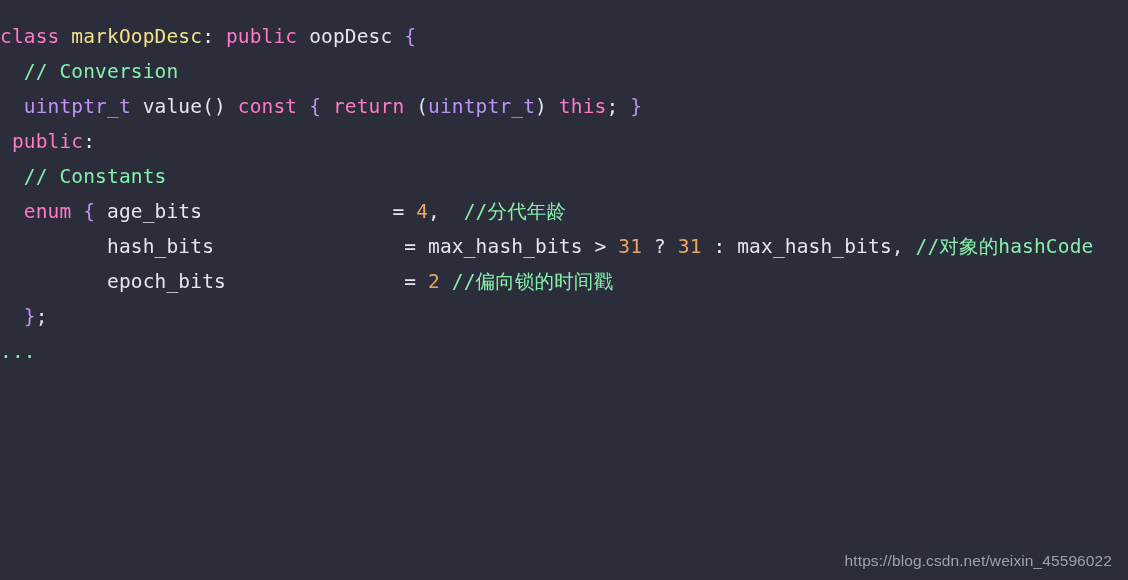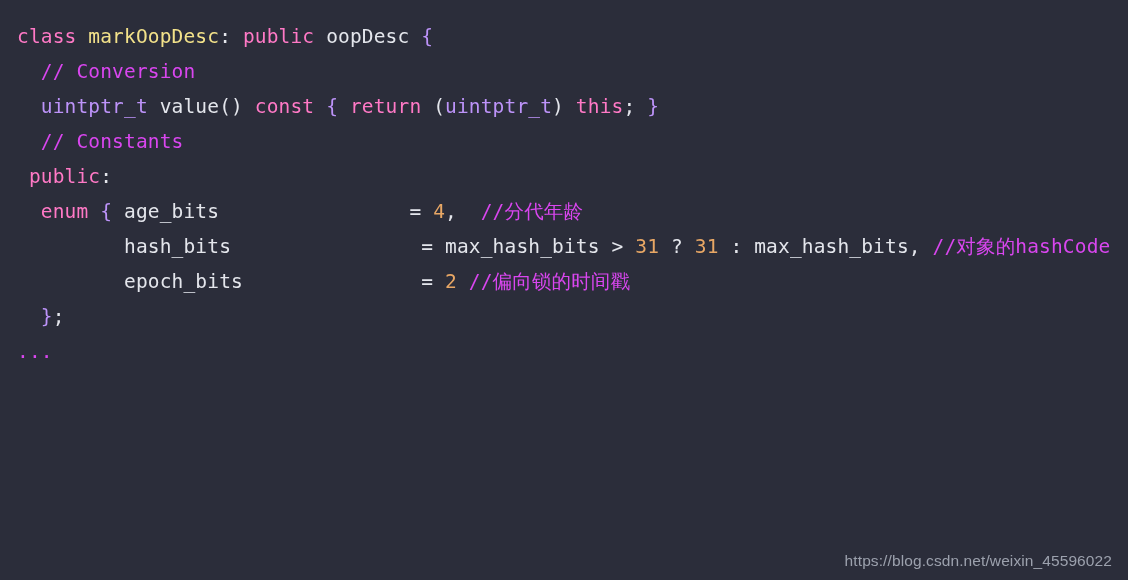--- a/index.html
+++ b/index.html
@@ -25,32 +25,31 @@
     box-sizing: border-box;
     overflow: hidden;
   }
   .code-line {
     height: 35px;
     line-height: 35px;
     font-size: 19.5px;
     white-space: pre;
     letter-spacing: 0.15px;
     color: #e4e6ec;
-    padding-left: 17px;
     box-sizing: border-box;
     overflow: hidden;
     text-overflow: clip;
   }
   .tok { white-space: pre; }
   .t-kw   { color: #ff79c6; }
   .t-cls  { color: #f3e28a; }
   .t-type { color: #bd93f9; }
   .t-id   { color: #e4e6ec; }
   .t-num  { color: #e8a765; }
-  .t-com  { color: #d946ef; }
+  .t-com  { color: #86efac; }
   .t-pun  { color: #e4e6ec; }
   .t-brace{ color: #bd93f9; }
   .watermark {
     position: absolute;
     right: 16px;
     bottom: 10px;
     font-family: "Liberation Sans", sans-serif;
     font-size: 15.5px;
     color: #9ca1ad;
     letter-spacing: 0.1px;
@@ -59,22 +58,22 @@
 </style>
 </head>
 <body>
 
 <div id="screenshot">
 
   <div class="code-area" id="code-area">
       <div class="code-line"><span class="tok t-kw">class </span><span class="tok t-cls">markOopDesc</span><span class="tok t-pun">: </span><span class="tok t-kw">public </span><span class="tok t-id">oopDesc </span><span class="tok t-brace">{</span></div>
       <div class="code-line"><span class="tok t-pun">  </span><span class="tok t-com">// Conversion</span></div>
       <div class="code-line"><span class="tok t-pun">  </span><span class="tok t-type">uintptr_t</span><span class="tok t-id"> value() </span><span class="tok t-kw">const </span><span class="tok t-brace">{ </span><span class="tok t-kw">return </span><span class="tok t-pun">(</span><span class="tok t-type">uintptr_t</span><span class="tok t-pun">) </span><span class="tok t-kw">this</span><span class="tok t-pun">; </span><span class="tok t-brace">}</span></div>
+      <div class="code-line"><span class="tok t-pun"> </span><span class="tok t-kw">public</span><span class="tok t-pun">:</span></div>
       <div class="code-line"><span class="tok t-pun">  </span><span class="tok t-com">// Constants</span></div>
-      <div class="code-line"><span class="tok t-pun"> </span><span class="tok t-kw">public</span><span class="tok t-pun">:</span></div>
       <div class="code-line"><span class="tok t-pun">  </span><span class="tok t-kw">enum </span><span class="tok t-brace">{ </span><span class="tok t-id">age_bits</span><span class="tok t-pun">                </span><span class="tok t-pun">= </span><span class="tok t-num">4</span><span class="tok t-pun">,  </span><span class="tok t-com">//分代年龄</span></div>
       <div class="code-line"><span class="tok t-pun">         </span><span class="tok t-id">hash_bits</span><span class="tok t-pun">                </span><span class="tok t-id">= max_hash_bits &gt; </span><span class="tok t-num">31</span><span class="tok t-pun"> ? </span><span class="tok t-num">31</span><span class="tok t-id"> : max_hash_bits, </span><span class="tok t-com">//对象的hashCode</span></div>
       <div class="code-line"><span class="tok t-pun">         </span><span class="tok t-id">epoch_bits</span><span class="tok t-pun">               </span><span class="tok t-pun">= </span><span class="tok t-num">2</span><span class="tok t-pun"> </span><span class="tok t-com">//偏向锁的时间戳</span></div>
       <div class="code-line"><span class="tok t-pun">  </span><span class="tok t-brace">}</span><span class="tok t-pun">;</span></div>
       <div class="code-line"><span class="tok t-com">...</span></div>
     </div>
 
   <div class="watermark">https://blog.csdn.net/weixin_45596022</div>
 
 </div>

